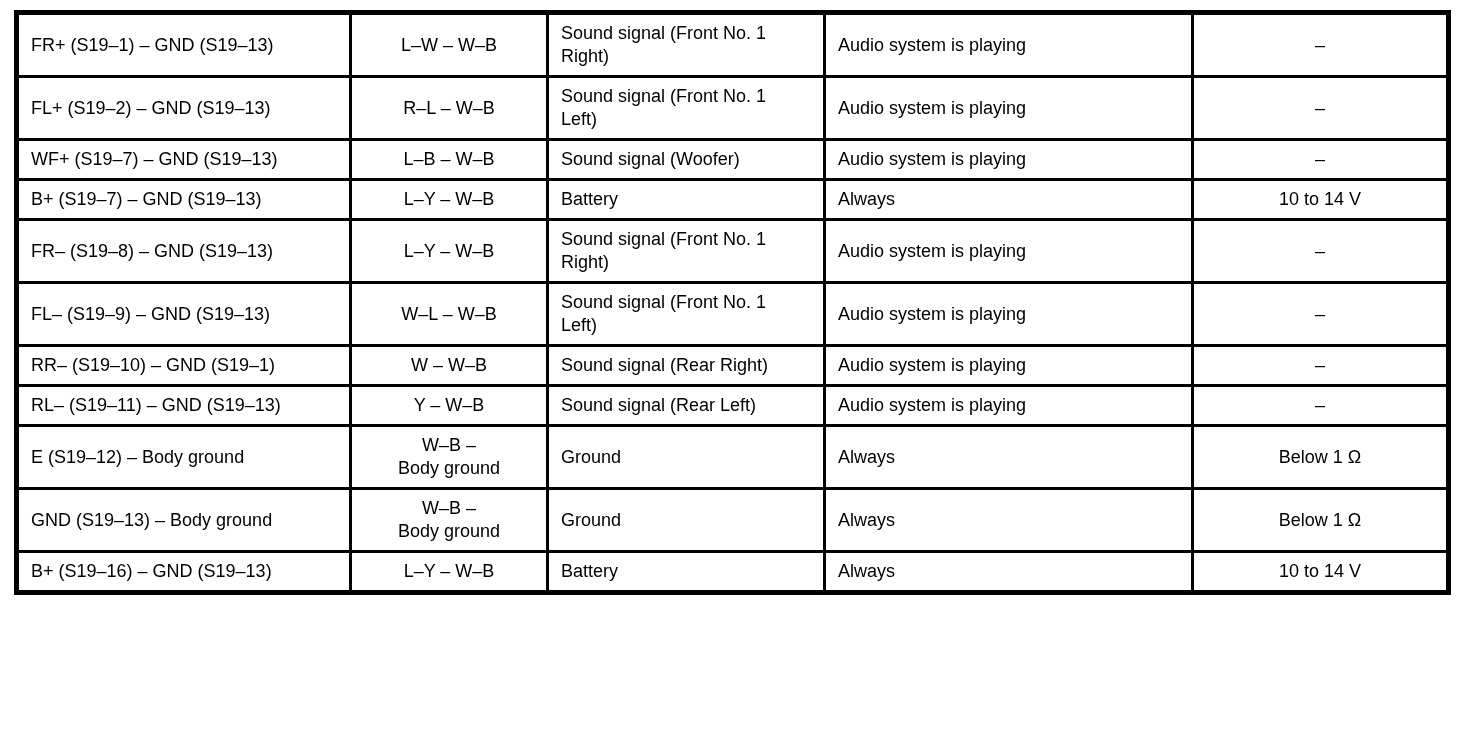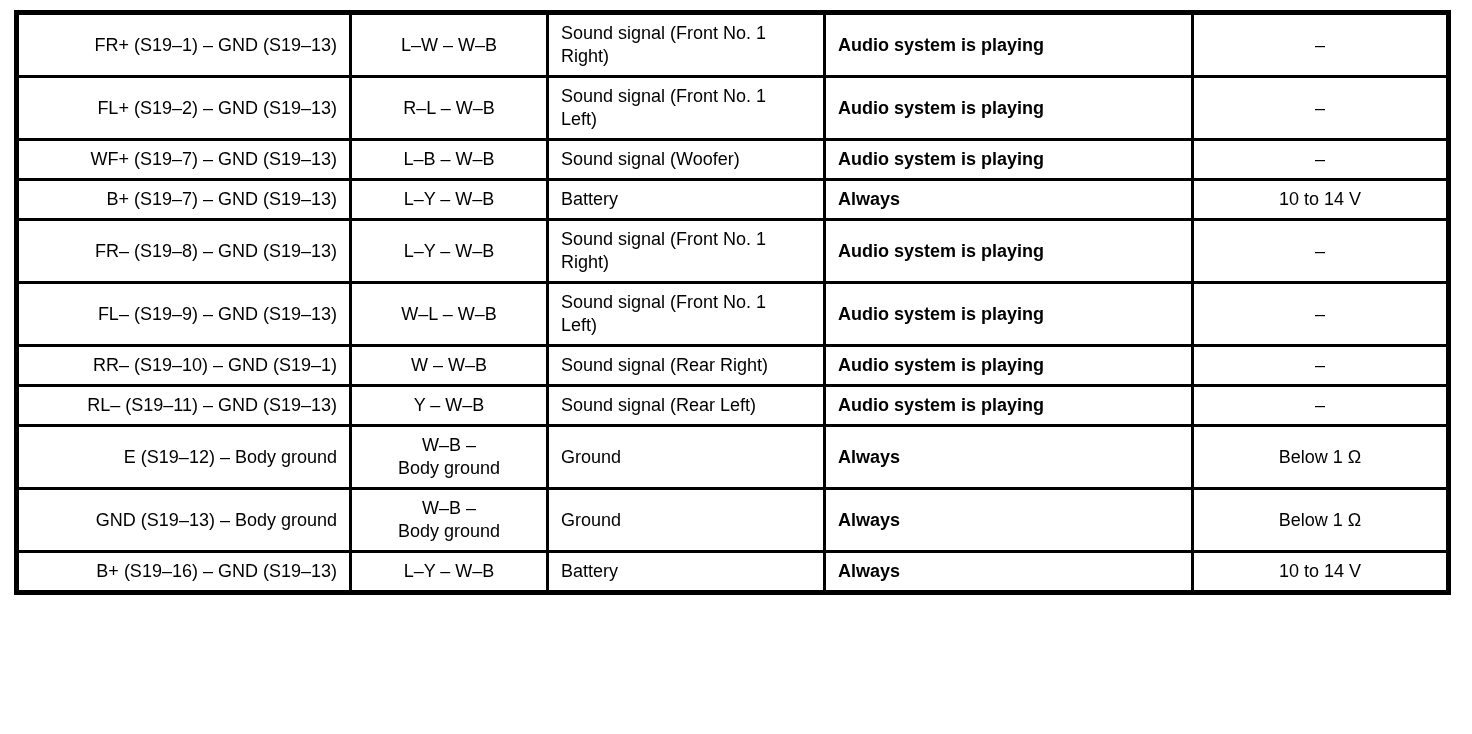--- a/index.html
+++ b/index.html
@@ -27,24 +27,24 @@
   table.spec-table td {
     border: 3px solid #000000;
     padding: 7px 12px;
     font-size: 18px;
     line-height: 23px;
     vertical-align: middle;
     white-space: pre-line;
     overflow: hidden;
     color: #000000;
   }
-  td.col1 { text-align: right; }
+  td.col1 { text-align: left; }
   td.col2 { text-align: center; padding-left: 6px; padding-right: 6px; }
   td.col3 { text-align: left; }
-  td.col4 { text-align: left; font-weight: bold; }
+  td.col4 { text-align: left; }
   td.col5 { text-align: center; }
 </style>
 </head>
 <body>
 
 <div class="page">
   <table class="spec-table">
     <colgroup>
       <col style="width:334px">
       <col style="width:197px">

